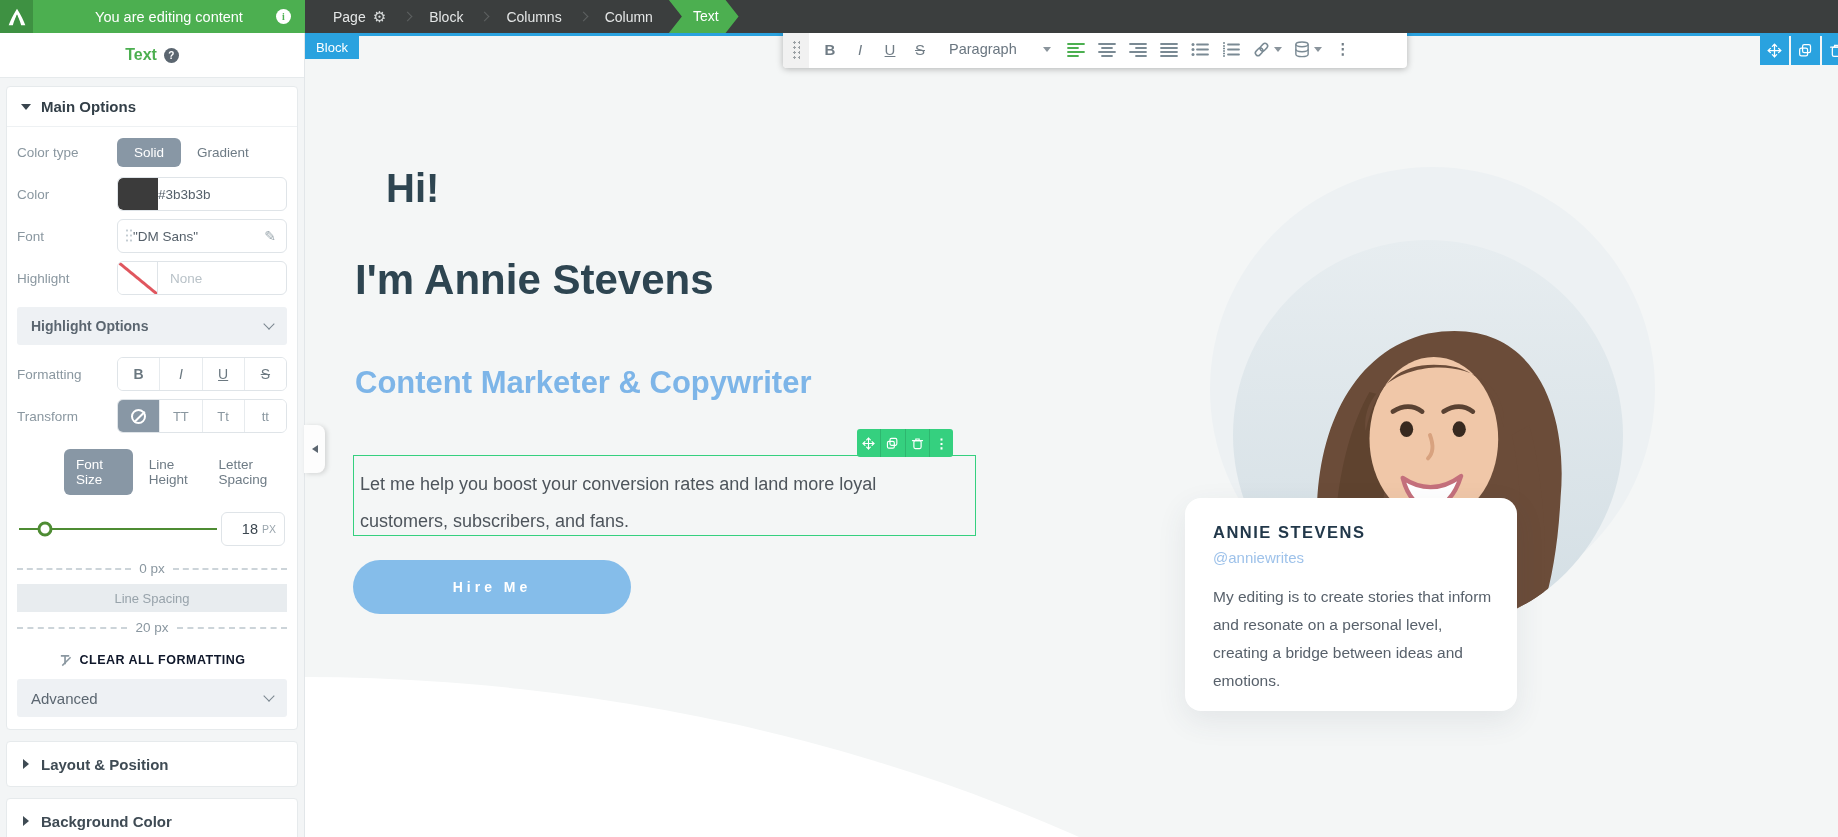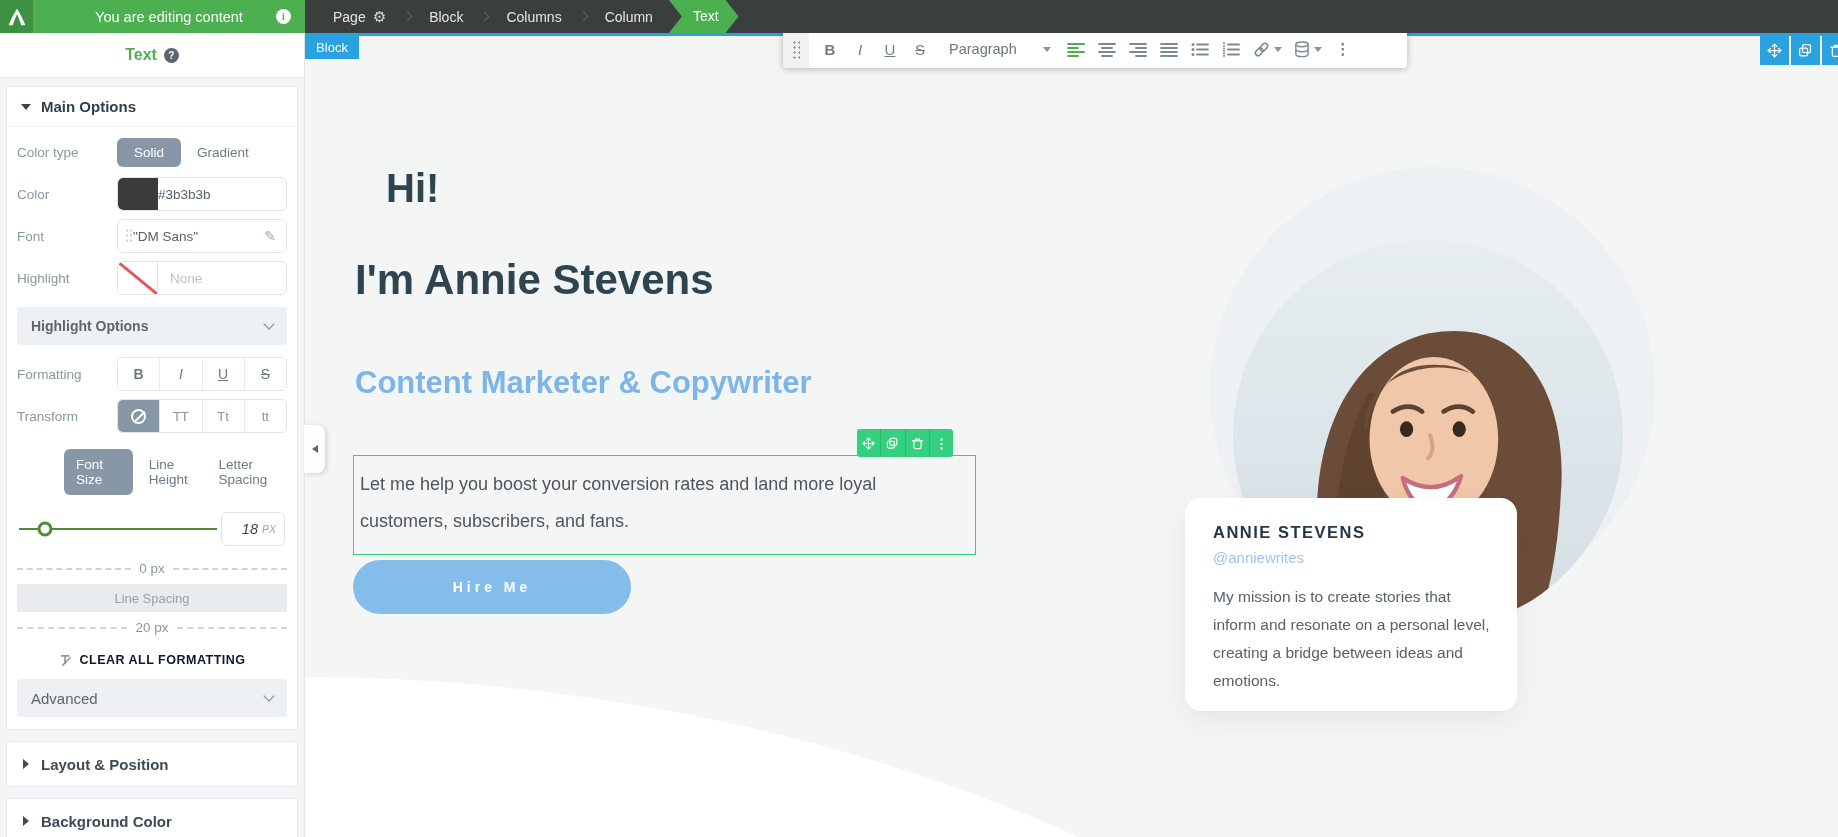--- a/index.html
+++ b/index.html
@@ -48,21 +48,21 @@
   .seg-cell { flex:1; display:flex; align-items:center; justify-content:center; font-size:14px; color:#6b7880; border-left:1px solid #e7ebee; cursor:pointer; background:#fff; }
   .seg-cell:first-child { border-left:none; }
   .seg-cell.on { background:#8897a5; color:#fff; }
   .fmt-b { font-weight:bold; } .fmt-i { font-style:italic; } .fmt-u { text-decoration:underline; } .fmt-s { text-decoration:line-through; }
   .xf { font-size:13px; color:#8a97a0; }
   .slash-circle { width:15px; height:15px; border:2px solid #fff; border-radius:50%; position:relative; }
   .slash-circle::after { content:""; position:absolute; left:-1px; top:5.5px; width:15px; height:0; border-top:2px solid #fff; transform:rotate(-45deg); }
   .tabs-row { display:flex; align-items:center; gap:16px; margin:12px 0 4px 0;padding-left:47px; }
   .tab-on { background:#8897a5; color:#fff; font-size:13.5px; border-radius:6px; padding:8px 12px; cursor:pointer; }
   .tab-off { color:#6e7b85; font-size:13.5px; cursor:pointer; }
-  .slider-row { display:flex; align-items:center; gap:4px; margin:16px 2px 6px 2px; min-height:36px;font-style:italic; }
+  .slider-row { display:flex; align-items:center; gap:4px; margin:16px 2px 6px 2px; min-height:36px; }
   .slider-track { position:relative; flex:1; height:2px; background:#4e8c33; cursor:pointer; }
   .slider-knob { position:absolute; left:13%; top:50%; transform:translate(-50%,-50%); width:15px; height:15px; border-radius:50%; background:#fff; border:3px solid #4e8c33; cursor:grab; }
   .size-box { width:64px; height:34px; border:1px solid #dfe4e8; border-radius:6px; display:flex; align-items:center; justify-content:flex-end; padding:0 8px; gap:4px; background:#fff; }
   .size-num { font-size:14.5px; color:#3c4750; } .size-unit { font-size:10.5px; color:#9aa5ad; }
   .dash-row { display:flex; align-items:center; gap:8px; margin-top:14px; }
   .dash { flex:1; border-top:2px dashed #ccd4d9; }
   .dash-txt { font-size:13.5px; color:#8a97a0; }
   .space-box { margin-top:8px; height:28px; background:#e8ecef; display:flex; align-items:center; justify-content:center; font-size:13px; color:#98a3ab; }
   .clear-row { display:flex; align-items:center; justify-content:center; gap:8px; margin:18px 0 12px 0; color:#0f172a; font-size:12.5px; font-weight:bold; letter-spacing:.5px; cursor:pointer; }
   .sec-panel { background:#fff; border:1px solid #e6eaec; border-radius:4px; height:46px; display:flex; align-items:center; gap:12px; padding:0 16px; font-size:15px; font-weight:bold; color:#3f4b54; cursor:pointer; }
@@ -77,21 +77,21 @@
   .ba-btn { width:29px; height:29px; flex:0 0 29px; background:#2aa2df; display:flex; align-items:center; justify-content:center; cursor:pointer; }
 
   .wave { position:absolute; left:-1505px; top:644px; width:3000px; height:2200px; background:#fff; border-radius:50%; z-index:1; }
   .circle-back { position:absolute; left:905px; top:134px; width:445px; height:445px; border-radius:50%; background:#edf1f3; z-index:1; }
   .photo { position:absolute; left:928px; top:207px; width:390px; height:390px; border-radius:50%; overflow:hidden; z-index:2; cursor:pointer; }
 
   .h-greet { position:absolute; left:50px; top:133px; font-size:40px; font-weight:bold; color:#2e4551; z-index:3; cursor:text;margin-left:31px; }
   .h-intro { position:absolute; left:50px; top:223px; font-size:42px; font-weight:bold; color:#2e4551; z-index:3; cursor:text; }
   .h-role  { position:absolute; left:50px; top:332px; font-size:31px; font-weight:bold; color:#7db5e8; z-index:3; cursor:text; }
 
-  .sel-box { position:absolute; left:48px; top:422px; width:623px; height:100px; border:1px solid #35d07f; z-index:3; padding:10px 6px; cursor:text; }
+  .sel-box { position:absolute; left:48px; top:422px; width:623px; height:81px; border:1px solid #35d07f; z-index:3; padding:10px 6px; cursor:text; }
   .sel-box p { font-size:18px; line-height:37px; color:#4e555c; width:590px; }
   .mini-bar { position:absolute; left:552px; top:396px; width:96px; height:28px; background:#35d07f; border-radius:3px; display:flex; z-index:4; }
   .mb-cell { flex:1; display:flex; align-items:center; justify-content:center; border-left:1px solid rgba(0,0,0,.12); cursor:pointer; }
   .mb-cell:first-child { border-left:none; }
   .mb-dots { color:#fff; font-size:13px; font-weight:bold; line-height:1; }
 
   .cta { position:absolute; left:48px; top:527px; width:278px; height:54px; border:none; border-radius:27px; background:#85bdea; color:#fff; font-family:"Liberation Sans", sans-serif; font-size:14px; font-weight:bold; letter-spacing:4px; z-index:3; cursor:pointer; }
 
   .card { position:absolute; left:880px; top:465px; width:332px; height:213px; background:#fff; border-radius:16px; box-shadow:0 10px 30px rgba(50,70,90,.09); z-index:5; padding:25px 28px; cursor:pointer; }
   .card-name { font-size:16.5px; font-weight:bold; letter-spacing:1.5px; color:#22384a; }
@@ -470,16 +470,16 @@
 
     <div class="sel-box">
       <p>Let me help you boost your conversion rates and land more loyal customers, subscribers, and fans.</p>
     </div>
 
     <button class="cta">Hire Me</button>
 
     <div class="card">
       <div class="card-name">ANNIE STEVENS</div>
       <div class="card-handle">@anniewrites</div>
-      <div class="card-bio">My mission is to create stories that inform and resonate on a personal level, creating a bridge between ideas and emotions.</div>
+      <div class="card-bio">My editing is to create stories that inform and resonate on a personal level, creating a bridge between ideas and emotions.</div>
     </div>
   </main>
 </div>
 
 </body></html>

